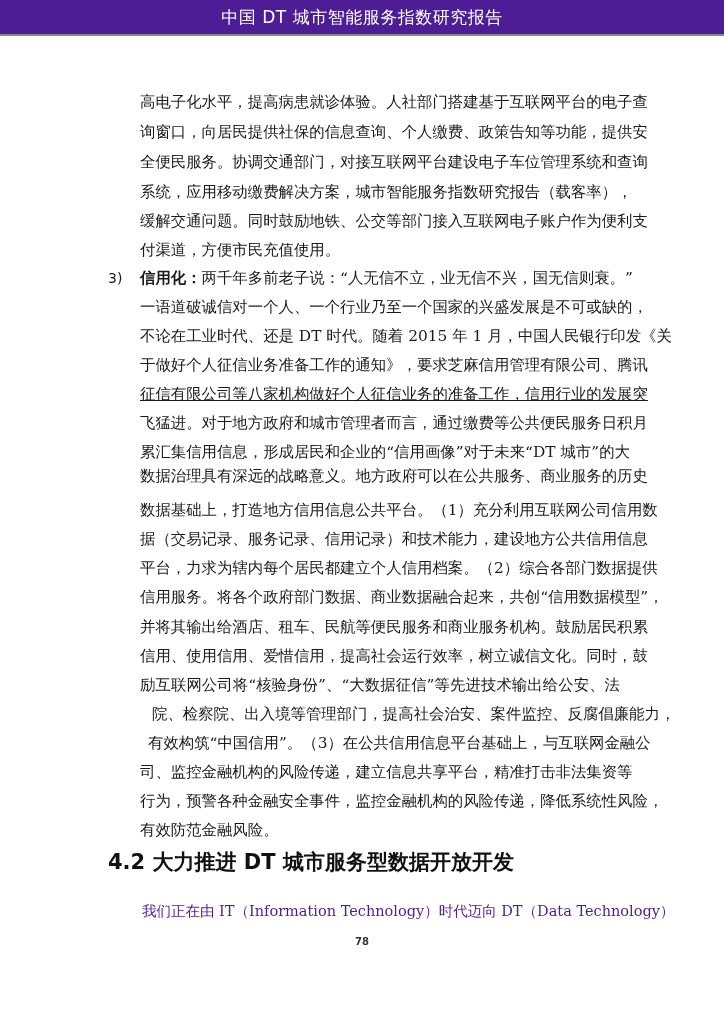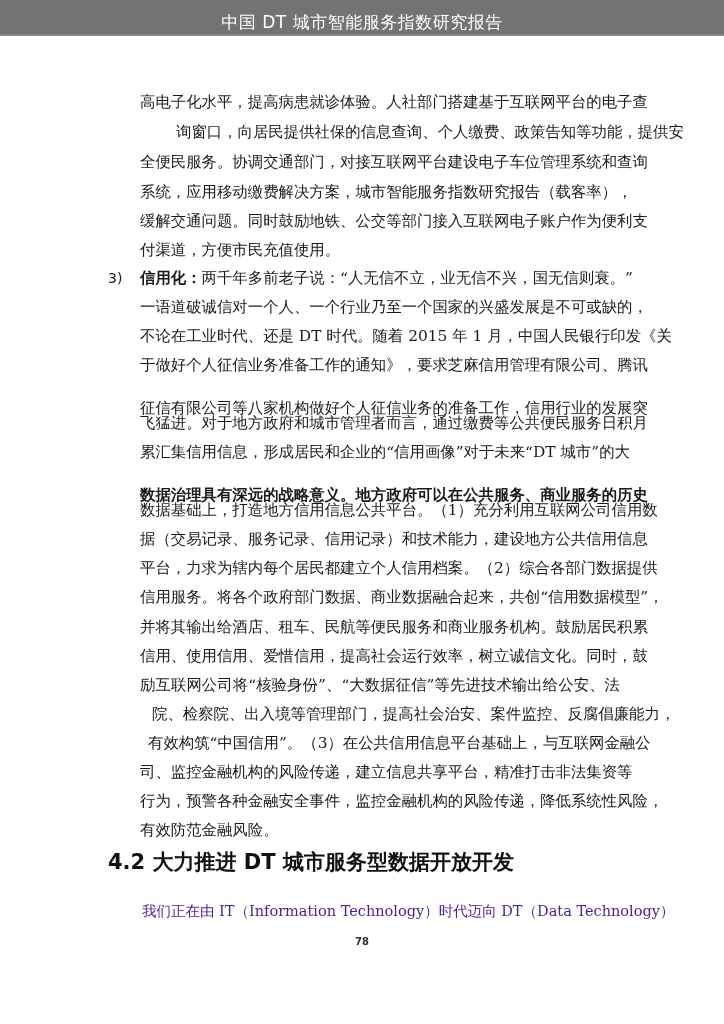--- a/index.html
+++ b/index.html
@@ -13,24 +13,24 @@
       position: relative;
       overflow: hidden;
       font-family: "DejaVu Serif", "Liberation Serif", serif;
       color: #1a1a1a;
     }
     .header-bar {
       position: absolute;
       left: 0; top: 0;
       width: 724px;
       height: 34px;
-      background: #737373;
+      background: #4c1d95;
       border-bottom: 2px solid #8a8a8a;
       display: flex;
-      align-items: flex-end;
+      align-items: center;
       justify-content: center;
     }
     .header-title {
       color: #ffffff;
       font-family: "DejaVu Sans", "Liberation Sans", sans-serif;
       font-size: 17px;
       letter-spacing: 0.5px;
     }
     .content {
       position: absolute;
@@ -94,37 +94,37 @@
 </head>
 <body>
 
 <div class="header-bar">
   <span class="header-title">中国 DT 城市智能服务指数研究报告</span>
 </div>
 
 <div class="content">
 
   <div class="line" style="top:92px;">高电子化水平，提高病患就诊体验。人社部门搭建基于互联网平台的电子查</div>
-  <div class="line" style="top:122px;margin-left:36px;">询窗口，向居民提供社保的信息查询、个人缴费、政策告知等功能，提供安</div>
+  <div class="line" style="top:122px;">询窗口，向居民提供社保的信息查询、个人缴费、政策告知等功能，提供安</div>
   <div class="line" style="top:152px;">全便民服务。协调交通部门，对接互联网平台建设电子车位管理系统和查询</div>
   <div class="line" style="top:182px;">系统，应用移动缴费解决方案，城市智能服务指数研究报告（载客率），</div>
   <div class="line" style="top:211px;">缓解交通问题。同时鼓励地铁、公交等部门接入互联网电子账户作为便利支</div>
   <div class="line last" style="top:240px;">付渠道，方便市民充值使用。</div>
 
   <span class="list-marker" style="top:268px;">3)</span>
   <div class="line" style="top:268px;">
     <span class="bold">信用化：</span><span>两千年多前老子说：“人无信不立，业无信不兴，国无信则衰。”</span>
   </div>
   <div class="line" style="top:297px;">一语道破诚信对一个人、一个行业乃至一个国家的兴盛发展是不可或缺的，</div>
   <div class="line" style="top:326px;">不论在工业时代、还是 DT 时代。随着 2015 年 1 月，中国人民银行印发《关</div>
   <div class="line" style="top:355px;">于做好个人征信业务准备工作的通知》，要求芝麻信用管理有限公司、腾讯</div>
-  <div class="line" style="top:398px;">征信有限公司等八家机构做好个人征信业务的准备工作，信用行业的发展突</div>
+  <div class="line" style="top:384px;text-decoration:underline;">征信有限公司等八家机构做好个人征信业务的准备工作，信用行业的发展突</div>
   <div class="line" style="top:413px;">飞猛进。对于地方政府和城市管理者而言，通过缴费等公共便民服务日积月</div>
   <div class="line" style="top:442px;">累汇集信用信息，形成居民和企业的“信用画像”对于未来“DT 城市”的大</div>
-  <div class="line" style="top:485px;font-weight:bold;">数据治理具有深远的战略意义。地方政府可以在公共服务、商业服务的历史</div>
+  <div class="line" style="top:466px;">数据治理具有深远的战略意义。地方政府可以在公共服务、商业服务的历史</div>
   <div class="line" style="top:500px;">数据基础上，打造地方信用信息公共平台。（1）充分利用互联网公司信用数</div>
   <div class="line" style="top:529px;">据（交易记录、服务记录、信用记录）和技术能力，建设地方公共信用信息</div>
   <div class="line" style="top:558px;">平台，力求为辖内每个居民都建立个人信用档案。（2）综合各部门数据提供</div>
   <div class="line" style="top:587px;">信用服务。将各个政府部门数据、商业数据融合起来，共创“信用数据模型”，</div>
   <div class="line" style="top:617px;">并将其输出给酒店、租车、民航等便民服务和商业服务机构。鼓励居民积累</div>
   <div class="line" style="top:646px;">信用、使用信用、爱惜信用，提高社会运行效率，树立诚信文化。同时，鼓</div>
   <div class="line" style="top:675px;">励互联网公司将“核验身份”、“大数据征信”等先进技术输出给公安、法</div>
   <div class="line" style="top:704px;padding-left:12px;">院、检察院、出入境等管理部门，提高社会治安、案件监控、反腐倡廉能力，</div>
   <div class="line" style="top:733px;margin-left:8px;">有效构筑“中国信用”。（3）在公共信用信息平台基础上，与互联网金融公</div>
   <div class="line" style="top:762px;">司、监控金融机构的风险传递，建立信息共享平台，精准打击非法集资等</div>

